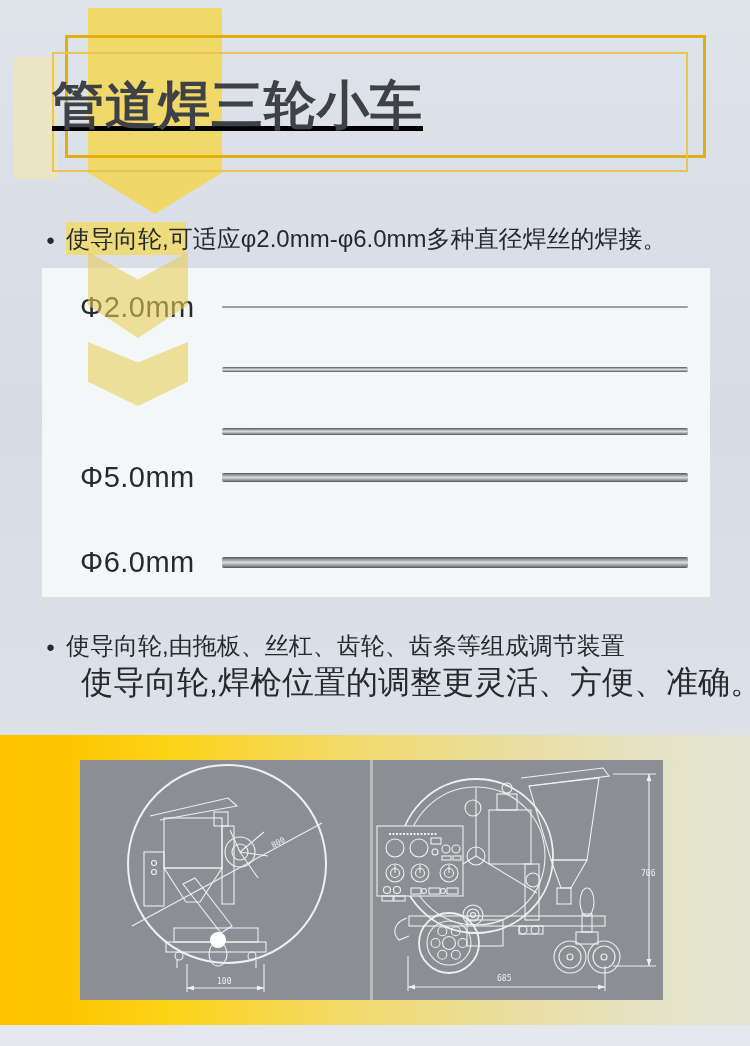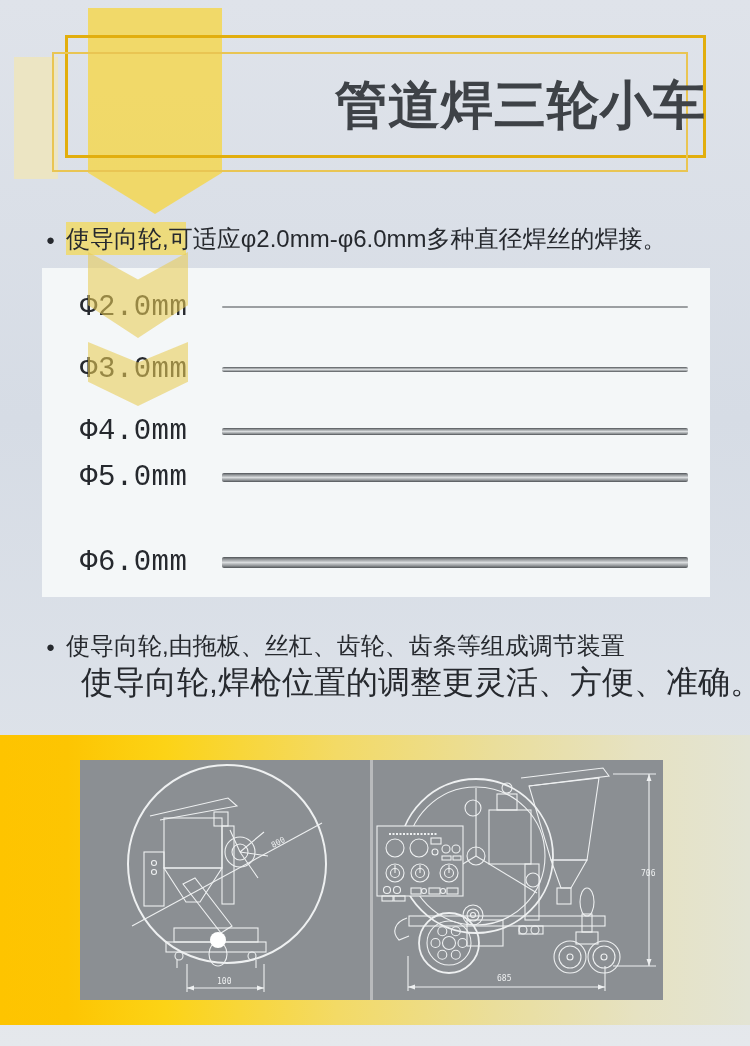--- a/index.html
+++ b/index.html
@@ -14,32 +14,32 @@
   .big-arrow{left:88px;top:8px;width:134px;height:206px;background:#f7d63e;opacity:.75;
     clip-path:polygon(0 0,100% 0,100% 80%,50% 100%,0 80%);}
   .hl{left:66px;top:222px;width:120px;height:33px;background:#f5d84e;opacity:.7;}
   .chev{width:100px;background:#e8cc55;opacity:.58;
     clip-path:polygon(0 0,50% 32%,100% 0,100% 62%,50% 100%,0 62%);}
   .chev1{left:88px;top:252px;height:86px;}
   .chev2{left:88px;top:342px;height:64px;}
   
   .frame-outer{left:65px;top:35px;width:635px;height:117px;border:3px solid #e2ae0d;background:transparent;}
   .frame-inner{left:52px;top:52px;width:632px;height:116px;border:2px solid #e9c553;}
-  .title-banner{left:52px;top:50px;width:654px;height:112px;display:flex;align-items:center;justify-content:flex-end;}
+  .title-banner{left:52px;top:50px;width:654px;height:112px;display:flex;align-items:center;justify-content:flex-start;text-decoration:underline;}
   .title-banner span{font-size:52px;font-weight:900;color:#3e4247;letter-spacing:1px;}
   
   .bullet-row{display:flex;align-items:center;gap:11px;color:#26292e;font-size:24px;font-weight:500;white-space:nowrap;}
   .bullet-dot{font-size:15px;line-height:1;color:#26292e;}
   .b1{left:46px;top:222px;height:34px;}
   .b2a{left:46px;top:629px;height:34px;}
   .b2b{left:81px;top:661px;height:34px;color:#26292e;font-size:32px;font-weight:500;white-space:nowrap;}
   
   .wire-panel{left:42px;top:268px;width:668px;height:329px;background:#f4f7f8;}
   .wire-row{position:absolute;left:0;width:100%;height:34px;display:flex;align-items:center;}
-  .wire-label{position:absolute;left:38px;font-size:29px;font-weight:500;color:#26292e;letter-spacing:.5px;font-family:Liberation Mono, monospace;}
+  .wire-label{position:absolute;left:38px;font-size:29px;font-weight:500;color:#26292e;letter-spacing:.5px;}
   .rod{position:absolute;left:180px;width:466px;border-radius:2px;
     background:linear-gradient(180deg,#4e5256 0%,#8f9396 20%,#d9dcde 50%,#8f9396 80%,#4e5256 100%);}
   
   .bottom-block{left:0;top:735px;width:750px;height:290px;
     background:linear-gradient(90deg,#fec400 0%,#fdc502 9%,#fcd316 22%,#f3da66 45%,#eade9b 66%,#e6e2c2 85%,#e3e4d4 100%);}
   .figure{position:absolute;left:80px;top:25px;width:583px;height:240px;background:#b8babc;display:flex;gap:3px;}
   .fig-half{width:290px;height:240px;background:#8b8f93;overflow:hidden;}
   .fig-half svg{display:block;}
   .dim{fill:#eef0f1;font-size:8px;font-family:"DejaVu Sans Mono",monospace;}
 </style>
@@ -62,25 +62,23 @@
     <span class="bullet-dot">●</span>
     <span>使导向轮,可适应φ2.0mm-φ6.0mm多种直径焊丝的焊接。</span>
   </div>
 
   <div class="abs wire-panel">
     <div class="wire-row" style="top:22px">
       <span class="wire-label">Φ2.0mm</span>
       <span class="rod" style="height: 2px;"></span>
     </div>
     <div class="wire-row" style="top:84px">
-      <span class="wire-label">Φ3.0mm</span>
       <span class="rod" style="height: 5px;"></span>
     </div>
     <div class="wire-row" style="top:146px">
-      <span class="wire-label">Φ4.0mm</span>
       <span class="rod" style="height: 7px;"></span>
     </div>
     <div class="wire-row" style="top:192px">
       <span class="wire-label">Φ5.0mm</span>
       <span class="rod" style="height: 9px;"></span>
     </div>
     <div class="wire-row" style="top:277px">
       <span class="wire-label">Φ6.0mm</span>
       <span class="rod" style="height: 11px;"></span>
     </div>

